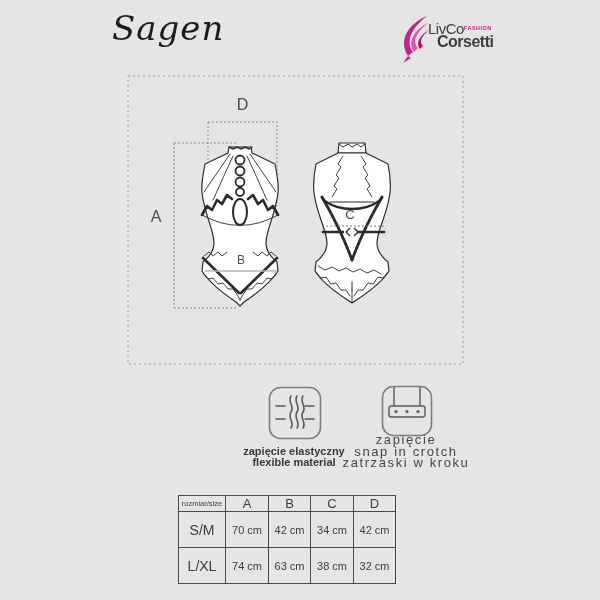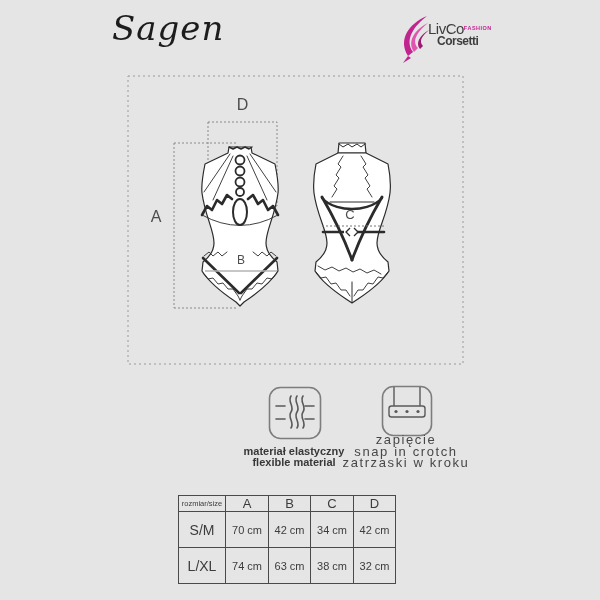--- a/index.html
+++ b/index.html
@@ -9,21 +9,21 @@
 
   
   .product-title{left:112px;top:8px;font-family:"DejaVu Serif",serif;font-style:italic;
 phone                 font-weight:600;font-size:34px;color:#1c1c1c;letter-spacing:1px;}
 
   
   .logo{left:396px;top:14px;width:92px;height:52px;}
   .logo-text{position:absolute;left:32px;top:8px;line-height:13px;white-space:nowrap;}
   .logo-main{font-size:15px;font-weight:normal;color:#3e3e3e;letter-spacing:-0.5px;}
   .logo-fashion{font-size:5.5px;font-weight:bold;color:#c2248f;letter-spacing:0.5px;vertical-align:4px;}
-  .logo-sub{display:block;margin-left:9px;font-size:12px;font-weight:bold;color:#3e3e3e;letter-spacing:-0.5px;}
+  .logo-sub{display:block;margin-left:9px;font-size:16px;font-weight:bold;color:#3e3e3e;letter-spacing:-0.5px;}
 
   
   .dim-label{color:#4d4d4d;text-align:center;}
   .dim-a{left:146px;top:208px;width:20px;font-size:16px;}
   .dim-b{left:233px;top:253px;width:16px;font-size:12px;}
   .dim-c{left:338px;top:207px;width:24px;font-size:13px;}
   .dim-d{left:208px;top:96px;width:69px;font-size:16px;}
 
   
   .feat-text-left{left:224px;top:446px;width:140px;text-align:center;
@@ -156,21 +156,21 @@
       <path d="M8,20 h9"></path>
         <path d="M8,33 h9"></path>
       <path d="M37,20 h9"></path>
         <path d="M37,33 h9"></path>
       <path d="M23,10 c-4,6 4,10 0,16 c-4,6 4,10 0,16"></path>
       <path d="M29,10 c-4,6 4,10 0,16 c-4,6 4,10 0,16"></path>
       <path d="M35,10 c-4,6 4,10 0,16 c-4,6 4,10 0,16"></path>
     </g>
   </svg>
   <div class="abs feat-text-left">
-    <div>materiał elastyczny</div>
+    <div>zapięcie elastyczny</div>
     <div>flexible material</div>
   </div>
 
   <svg class="abs" style="left:381px;top:385px;" width="52" height="52" viewBox="0 0 52 52">
     <rect x="1.5" y="1.5" width="49" height="49" rx="11" fill="none" stroke="#7d7d7d" stroke-width="1.6"></rect>
     <g stroke="#5a5a5a" stroke-width="1.4" fill="none">
       <path d="M13,2 V21"></path>
         <path d="M39,2 V21"></path>
       <rect x="8" y="21" width="36" height="11" rx="2.5"></rect>
     </g>

